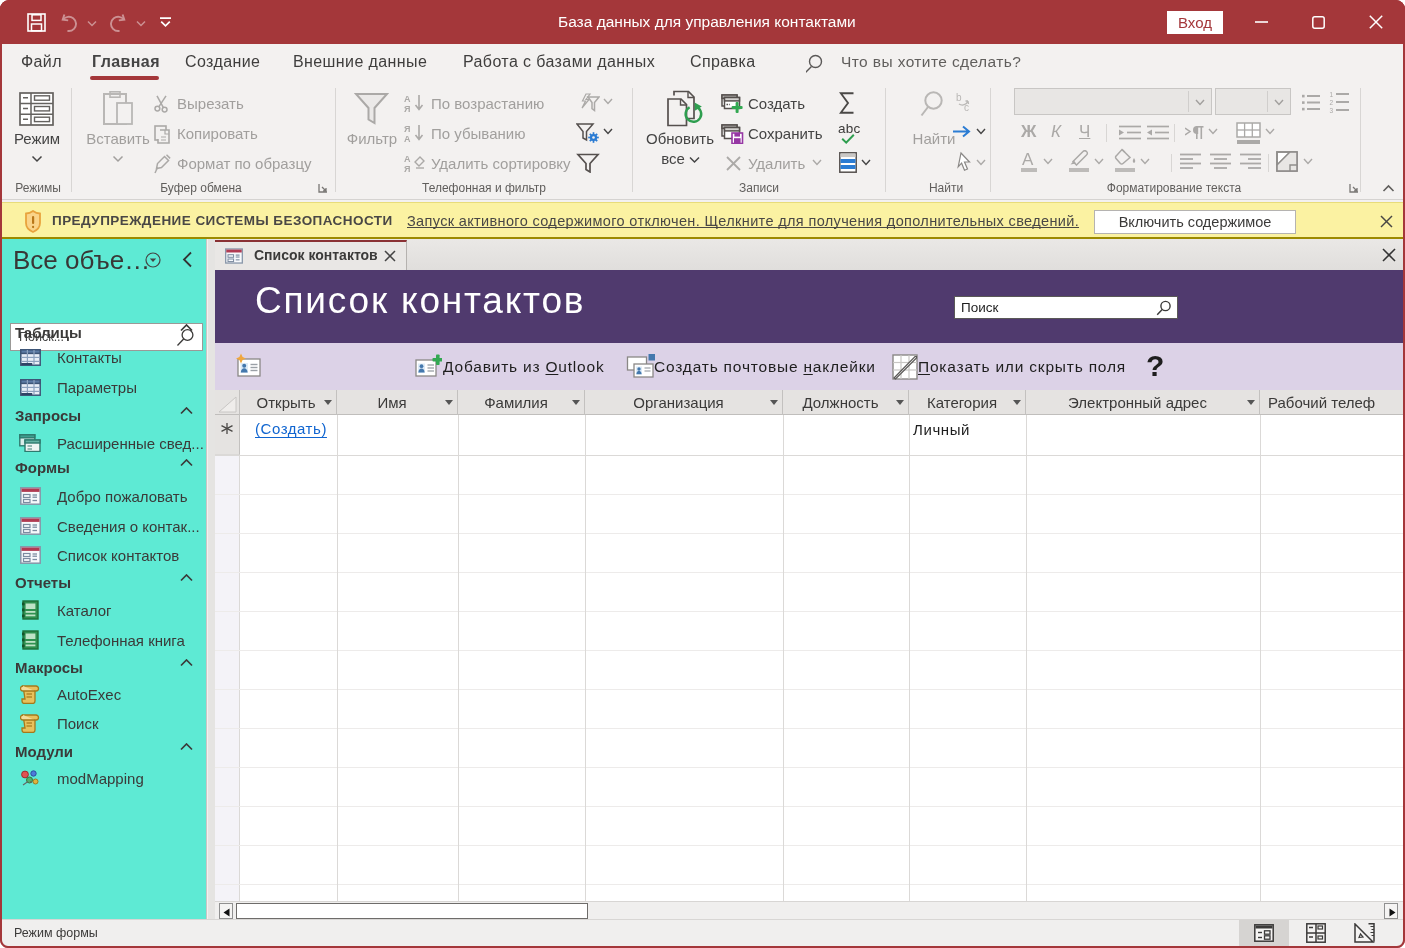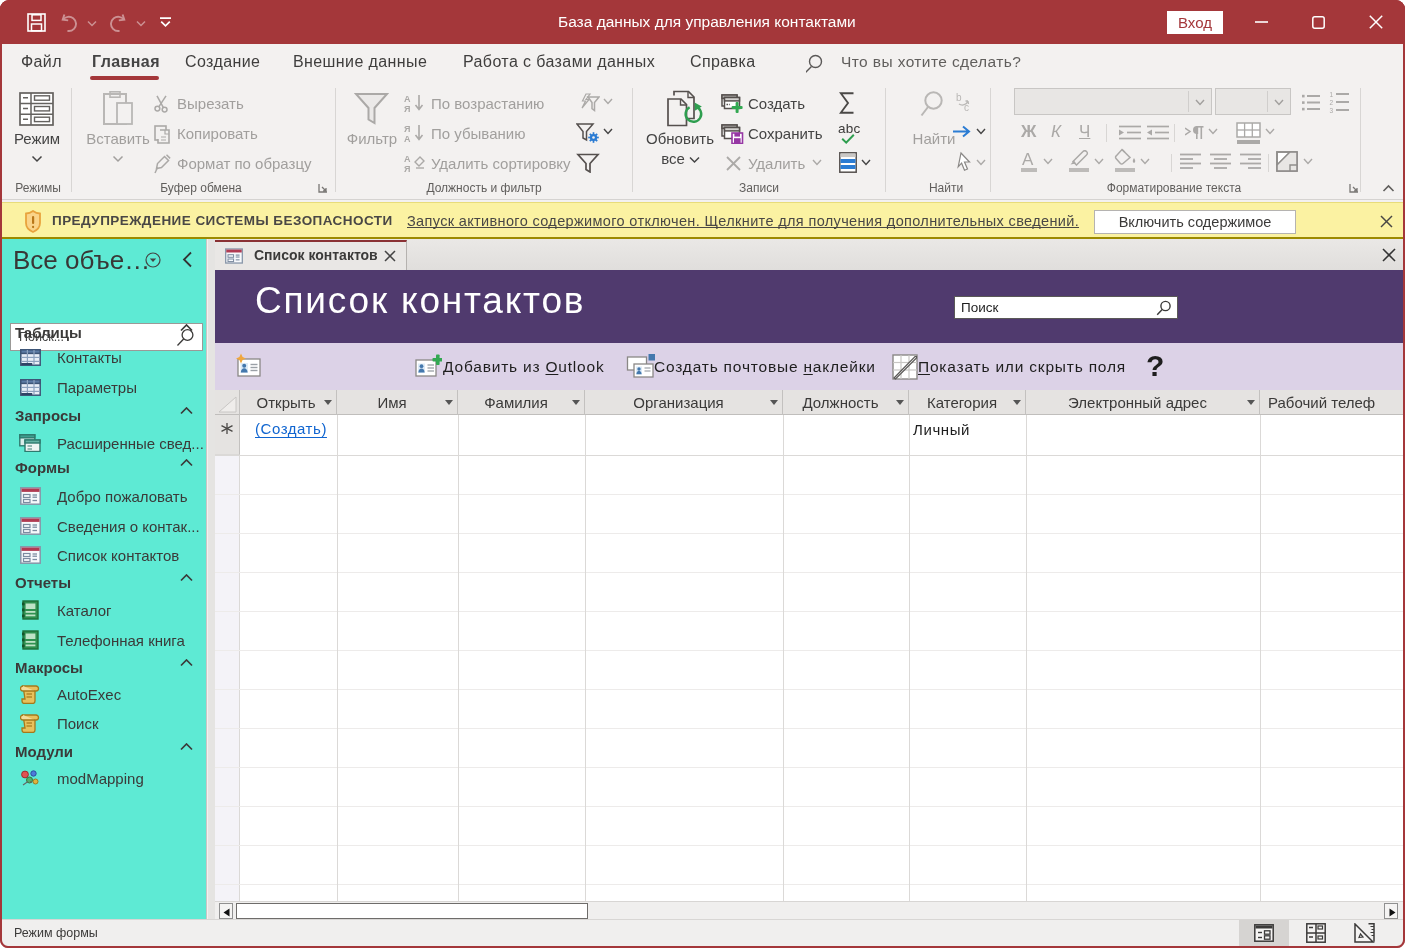--- a/index.html
+++ b/index.html
@@ -220,21 +220,21 @@
         <line x1="21.2" y1="10.8" x2="13.8" y2="18.2"></line>
       </g>
       <circle cx="17.5" cy="14.5" r="1.3" fill="#F3F1F0"></circle>
     </svg>
     <svg class="abs" style="left:601px;top:46px;" width="10" height="7" viewBox="0 0 10 7">
       <path d="M1 1 L5 5.5 L9 1" fill="none" stroke="#444" stroke-width="1.4"></path>
     </svg>
     <svg class="abs" style="left:574px;top:71px;" width="24" height="20" viewBox="0 0 24 20">
       <path d="M2 1.5 h20 l-8 9 v8.5 l-4 -2.4 v-6.1 z" fill="none" stroke="#55504E" stroke-width="1.7"></path>
     </svg>
-    <div class="rlabel" style="left:482px;">Должность и фильтр</div>
+    <div class="rlabel" style="left:482px;">Телефонная и фильтр</div>
     <div class="rdiv" style="left:630px;"></div>
 
     <svg class="abs" style="left:663px;top:8px;" width="42" height="39" viewBox="0 0 42 39">
       <path d="M9 5.5 v-4 h14.5 l5.5 5.5 v21.5 h-7" fill="none" stroke="#55504E" stroke-width="1.7"></path>
       <path d="M23 1.5 v6 h6" fill="none" stroke="#55504E" stroke-width="1.4"></path>
       <path d="M3 9 h13 l5.5 5.5 v21 h-18.5 z" fill="#F3F1F0" stroke="#55504E" stroke-width="1.7"></path>
       <path d="M15.5 9 v6 h6" fill="none" stroke="#55504E" stroke-width="1.4"></path>
       <path d="M30.5 16.5 A7.8 7.8 0 1 1 24.6 17.2" fill="none" stroke="#2E9E4F" stroke-width="2.4"></path>
       <path d="M29.6 12.6 l7.2 3.9 l-6.9 4.2 z" fill="#2E9E4F"></path>
     </svg>

